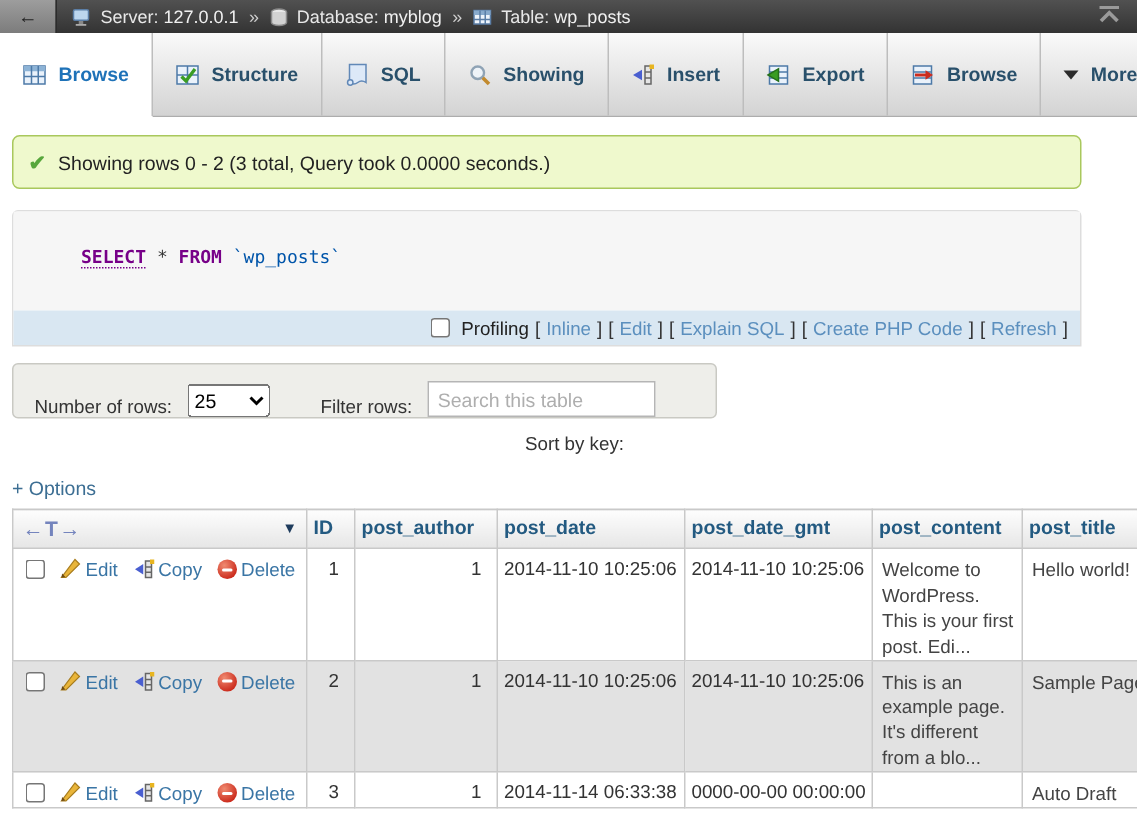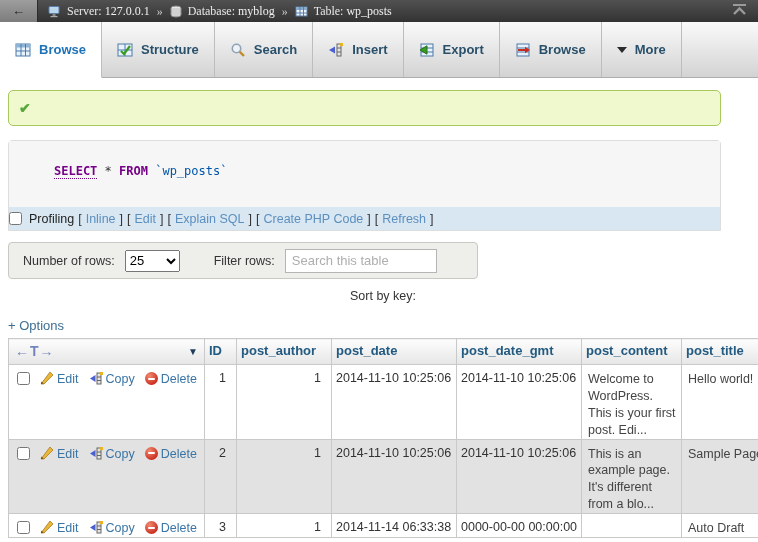--- a/index.html
+++ b/index.html
@@ -5,21 +5,21 @@
   * { margin:0; padding:0; box-sizing:border-box; }
   html,body { width:758px; height:542px; overflow:hidden; background:#fff;
     font-family:"Liberation Sans", sans-serif; }
 
   
   .topbar { height:22px; background:linear-gradient(#515151,#333); display:flex;
     align-items:center; color:#e8e8e8; font-size:12px; position:relative; }
   .back-btn { width:38px; height:22px; background:linear-gradient(#9d9d9d,#7c7c7c);
     border:none; border-right:1px solid #2c2c2c; color:#222; font-size:13px;
     cursor:pointer; line-height:20px; }
-  .crumbs { display:flex; align-items:center; gap:5px; margin-left:10px;font-family:Liberation Serif, serif; }
+  .crumbs { display:flex; align-items:center; gap:5px; margin-left:10px; }
   .crumb-ico { display:inline-flex; margin-right:1px; }
   .crumb a { color:#f0f0f0; text-decoration:none; }
   .sep { color:#cfcfcf; margin:0 2px; }
   .collapse { position:absolute; right:10px; top:3px; cursor:pointer; }
 
   
   .tabs { height:56px; background:linear-gradient(#fafafa,#d3d3d3);
     border-bottom:1px solid #adadad; display:flex; }
   .tab { display:flex; align-items:center; gap:8px; padding:0 15px;
     border-right:1px solid #bdbdbd; font-size:13px; font-weight:bold;
@@ -39,27 +39,27 @@
   .check { color:#58a73c; font-size:14px; font-weight:bold; }
 
   .sqlbox { margin-top:14px; width:713px; border:1px solid #ddd; border-radius:4px 4px 0 0; }
   .query { background:#f6f6f6; height:66px; padding:23px 0 0 45px;
     font-family:"DejaVu Sans Mono", monospace; font-size:12px; }
   .tok-kw { color:#770088; font-weight:bold;margin-top:27px; }
   .tok-kw.link { border-bottom:1px dotted #770088; cursor:pointer; text-decoration:none; }
   .tok-plain { color:#333; }
   .tok-id { color:#0055aa; }
   .profiling { background:#d9e7f2; height:23px; display:flex; align-items:center;
-    padding-right:8px; font-size:12.5px; color:#222; gap:4px; }
+    justify-content:flex-end; padding-right:8px; font-size:12.5px; color:#222; gap:4px; }
   .profiling input { margin-right:3px; }
   .profiling a { color:#5b8fbe; text-decoration:none; }
   .br { color:#333; }
 
   .rows-panel { margin-top:11px; width:470px; height:37px; background:#eeeeea;
-    border:1px solid #c9c9c3; border-radius:4px; display:flex; align-items:center;
+    border:1px solid #c9c9c3; border-radius:4px; display:flex; align-items:flex-end;
     padding:0 14px; gap:10px; font-size:12.5px; color:#333; }
   .rows-panel select { width:55px; height:22px; font-size:13px; }
   .rows-panel .gap { width:14px; }
   .filter-input { width:152px; height:24px; border:1px solid #b5b5b5; padding-left:6px;
     font-size:13px; color:#444; }
   .filter-input::placeholder { color:#aeaeae; }
 
   .sort-row { margin-top:10px; display:flex; align-items:center; gap:8px;
     font-size:12.5px; color:#333;flex-direction:column; }
   .sort-row select { width:235px; height:24px; font-size:13px; }
@@ -165,25 +165,34 @@
           <line x1="8" y1="2" x2="8" y2="14" stroke="#4d7aa8"></line>
           <line x1="1" y1="8" x2="15" y2="8" stroke="#4d7aa8"></line>
           <polyline points="4,9 7,12 13,4" fill="none" stroke="#3a9d23" stroke-width="2.2"></polyline>
         </svg>
     </span>
     <span>Structure</span>
   </div>
   <div class="tab">
     <span class="ticon">
       <svg width="16" height="16">
+          <path d="M3 1 h11 v12 q-3 -2 -5.5 0 q-2.5 2 -5.5 0 z" fill="#dde9f8" stroke="#6188b7"></path>
+          <circle cx="3.5" cy="13" r="1.8" fill="#dde9f8" stroke="#6188b7"></circle>
+        </svg>
+    </span>
+    <span>SQL</span>
+  </div>
+  <div class="tab">
+    <span class="ticon">
+      <svg width="16" height="16">
           <circle cx="6.5" cy="6.5" r="4.2" fill="#eef3f8" stroke="#8fa3b5" stroke-width="1.6"></circle>
           <line x1="9.8" y1="9.8" x2="14" y2="14" stroke="#c28a2e" stroke-width="2.4"></line>
         </svg>
     </span>
-    <span>Search</span>
+    <span>Showing</span>
   </div>
   <div class="tab">
     <span class="ticon">
       <svg width="16" height="16">
           <rect x="9" y="2" width="4" height="12" fill="#e5e5e5" stroke="#666"></rect>
           <line x1="9" y1="6" x2="13" y2="6" stroke="#666"></line>
           <line x1="9" y1="10" x2="13" y2="10" stroke="#666"></line>
           <polygon points="1,8 7,4.5 7,11.5" fill="#4a5fd0"></polygon>
           <rect x="12" y="1" width="3" height="3" fill="#e8b520"></rect>
         </svg>
@@ -217,20 +226,21 @@
     <span class="caret-down"></span>
     <span>More</span>
   </div>
 </div>
 
 <div class="content">
 
   
   <div class="message">
     <span class="check">✔</span>
+    <span>Showing rows 0 - 2 (3 total, Query took 0.0000 seconds.)</span>
   </div>
 
   
   <div class="sqlbox">
     <div class="query">
       <a class="tok-kw link">SELECT</a><span class="tok-plain"> * </span><span class="tok-kw">FROM</span><span class="tok-id"> `wp_posts`</span>
     </div>
     <div class="profiling">
       <input type="checkbox" style="">
       <span>Profiling</span>

